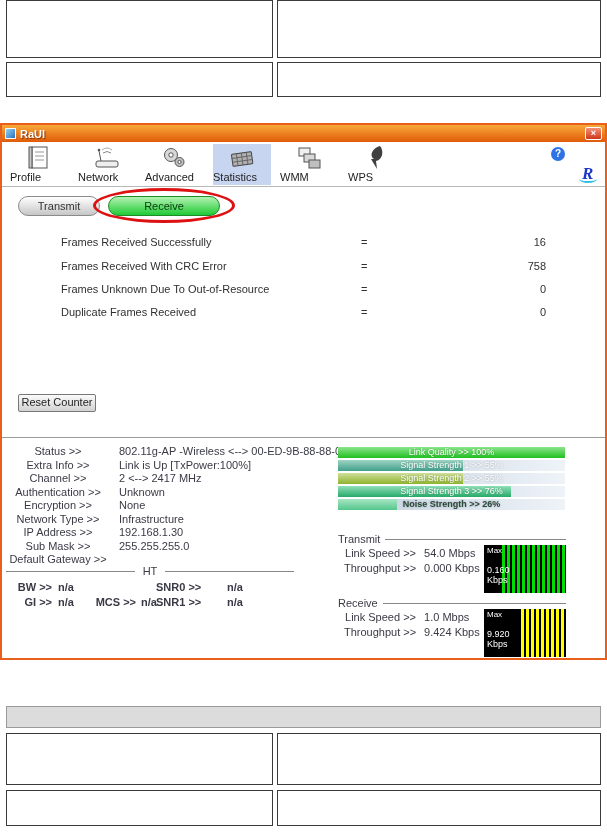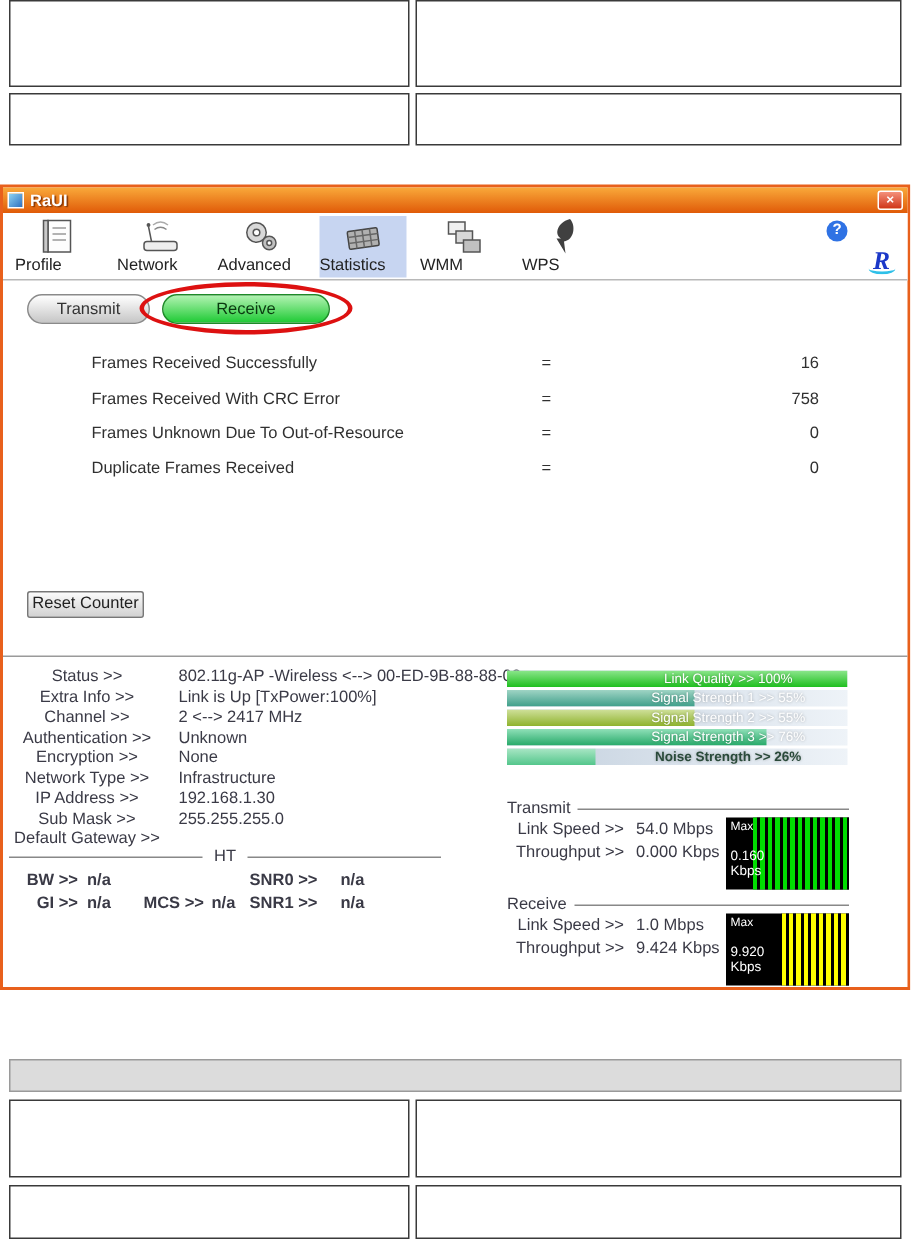--- a/index.html
+++ b/index.html
@@ -63,29 +63,29 @@
   .sval   { position:absolute; left:117px; white-space:nowrap; }
   .ht-line { position:absolute; left:4px; top:440px; width:288px; display:flex;
              align-items:center; font-size:11px; color:#3a3a46; }
   .ht-line .seg { flex:1; border-top:1px solid #888; }
   .ht-line .ht-label { margin:0 8px; }
   .htrow { position:absolute; left:4px; width:292px; height:13px; font-size:11px; color:#3a3a46;font-weight:bold; }
   .htA { position:absolute; left:0;   width:46px; text-align:right; }
   .htAv{ position:absolute; left:52px; }
   .htB { position:absolute; left:76px; width:54px; text-align:right; }
   .htBv{ position:absolute; left:135px; }
-  .htC { position:absolute; left:150px; width:66px; text-align:center; }
+  .htC { position:absolute; left:150px; width:66px; text-align:left; }
   .htCv{ position:absolute; left:221px; }
   
   .qbars { position:absolute; left:336px; top:322px; width:227px; }
   .qbar { position:relative; height:11px; margin-bottom:2px; overflow:hidden;
           background:linear-gradient(to right,#c2cfdd,#eef3f8); }
   .qfill { position:absolute; left:0; top:0; height:100%; }
   .qtext { position:absolute; left:0; top:0; width:100%; text-align:center;
-           font-size:9px; line-height:11px; text-shadow:0 0 2px rgba(0,0,0,0.30);margin-left:34px; }
+           font-size:9px; line-height:11px; text-shadow:0 0 2px rgba(0,0,0,0.30); }
   
   .xblock { position:absolute; left:336px; width:228px; font-size:11px; color:#3a3a46; }
   #tx { top:408px; height:62px; }
   #rx { top:472px; height:61px; }
   .xhead { display:flex; align-items:center; height:12px; }
   .xhead .seg { flex:1; border-top:1px solid #888; margin-left:5px; }
   .xrow { position:relative; margin-top:2px; padding-left:6px; height:13px; white-space:nowrap; }
   .xlabel { display:inline-block; width:72px; text-align:right; }
   .xval { margin-left:5px; }
   .chart { position:absolute; left:146px; top:12px; width:82px; height:48px; background:#000; }

